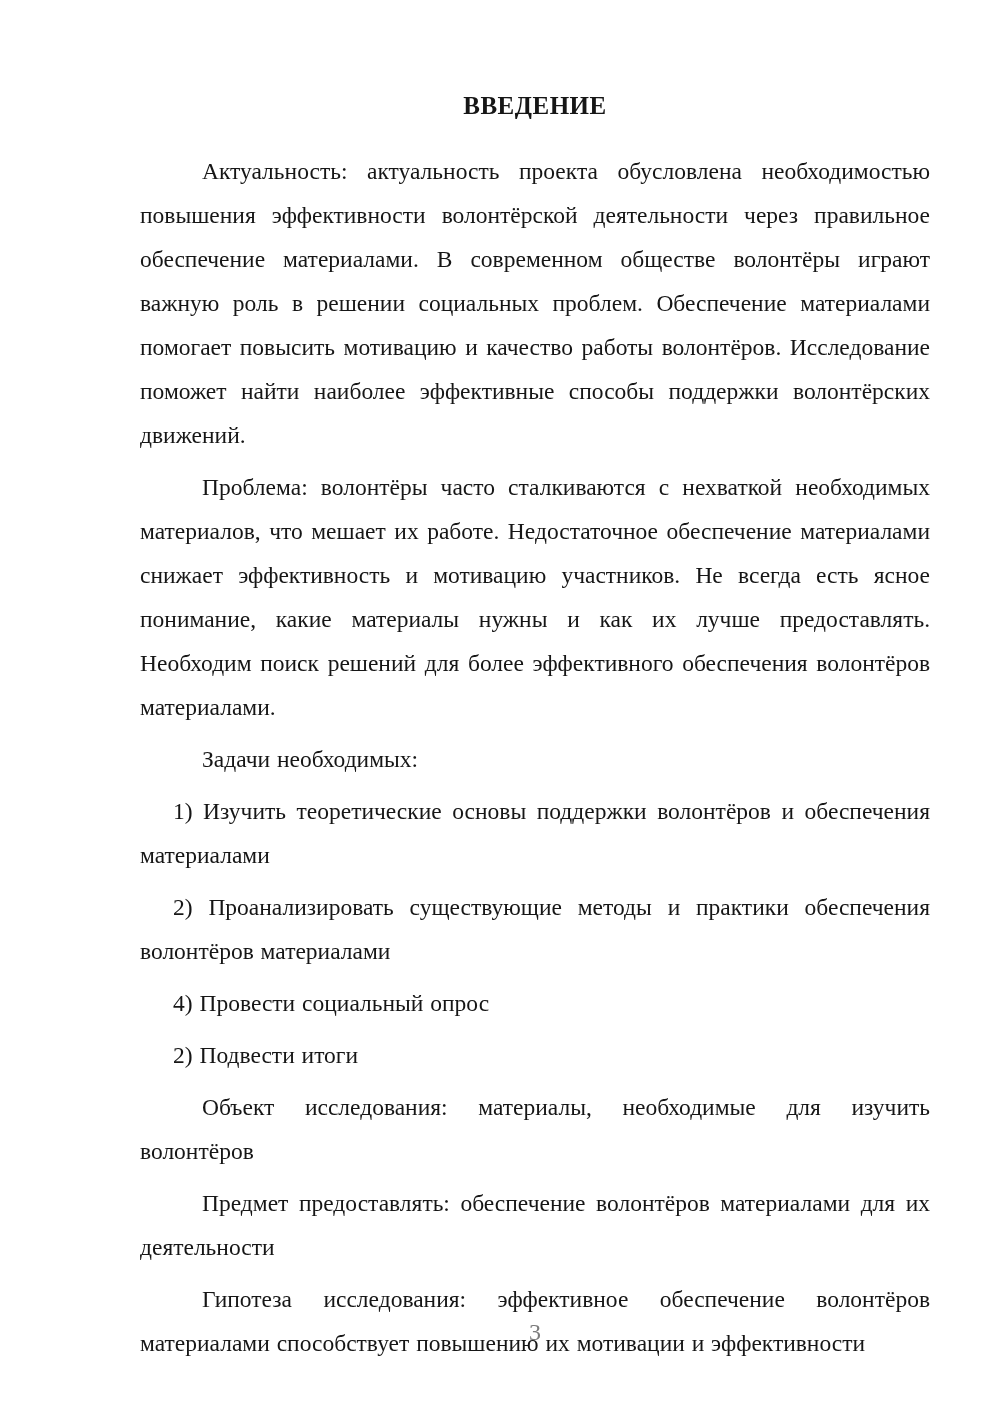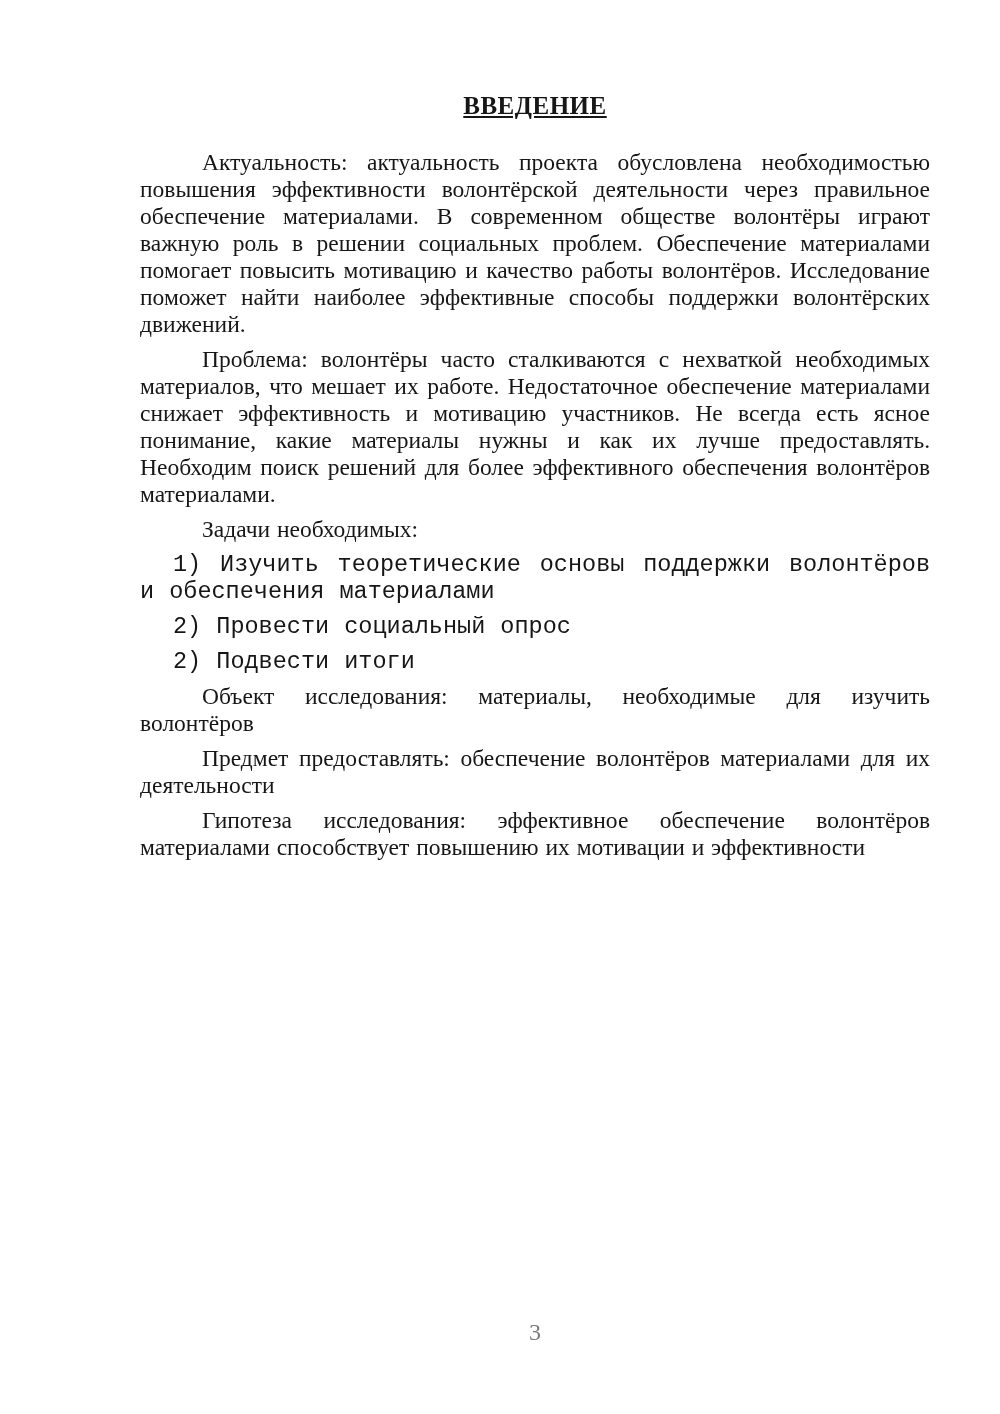--- a/index.html
+++ b/index.html
@@ -17,33 +17,31 @@
     left: 140px;
     top: 92px;
     width: 790px;
   }
   .doc-title {
     font-size: 25px;
     font-weight: 700;
     text-align: center;
     margin: 0 0 29px 0;
     letter-spacing: 0.5px;
-    text-decoration: underline;
   }
   .para {
     font-size: 23.5px;
-    line-height: 27px;
+    line-height: 44px;
     text-align: justify;
     text-indent: 62px;
     margin: 0 0 8px 0;
     word-spacing: 1px;
   }
   .para.task {
     text-indent: 33px;
-    font-family: Liberation Mono, monospace;
   }
   .page-num {
     position: absolute;
     left: 140px;
     top: 1318px;
     width: 790px;
     text-align: center;
     font-size: 24px;
     line-height: 28px;
     color: #7b7b7b;
@@ -56,21 +54,22 @@
   <h1 class="doc-title">ВВЕДЕНИЕ</h1>
 
   <p class="para">Актуальность: актуальность проекта обусловлена необходимостью повышения эффективности волонтёрской деятельности через правильное обеспечение материалами. В современном обществе волонтёры играют важную роль в решении социальных проблем. Обеспечение материалами помогает повысить мотивацию и качество работы волонтёров. Исследование поможет найти наиболее эффективные способы поддержки волонтёрских движений.</p>
 
   <p class="para">Проблема: волонтёры часто сталкиваются с нехваткой необходимых материалов, что мешает их работе. Недостаточное обеспечение материалами снижает эффективность и мотивацию участников. Не всегда есть ясное понимание, какие материалы нужны и как их лучше предоставлять. Необходим поиск решений для более эффективного обеспечения волонтёров материалами.</p>
 
 
   <p class="para">Задачи необходимых:</p>
 
   <p class="para task">1) Изучить теоретические основы поддержки волонтёров и обеспечения материалами</p>
-  <p class="para task">2) Провести социальный опрос</p>
+  <p class="para task">2) Проанализировать существующие методы и практики обеспечения волонтёров материалами</p>
+  <p class="para task">4) Провести социальный опрос</p>
   <p class="para task">2) Подвести итоги</p>
 
   <p class="para">Объект исследования: материалы, необходимые для изучить волонтёров</p>
 
   <p class="para">Предмет предоставлять: обеспечение волонтёров материалами для их деятельности</p>
 
   <p class="para">Гипотеза исследования: эффективное обеспечение волонтёров материалами способствует повышению их мотивации и эффективности</p>
 </div>
 
 <div class="page-num">3</div>

